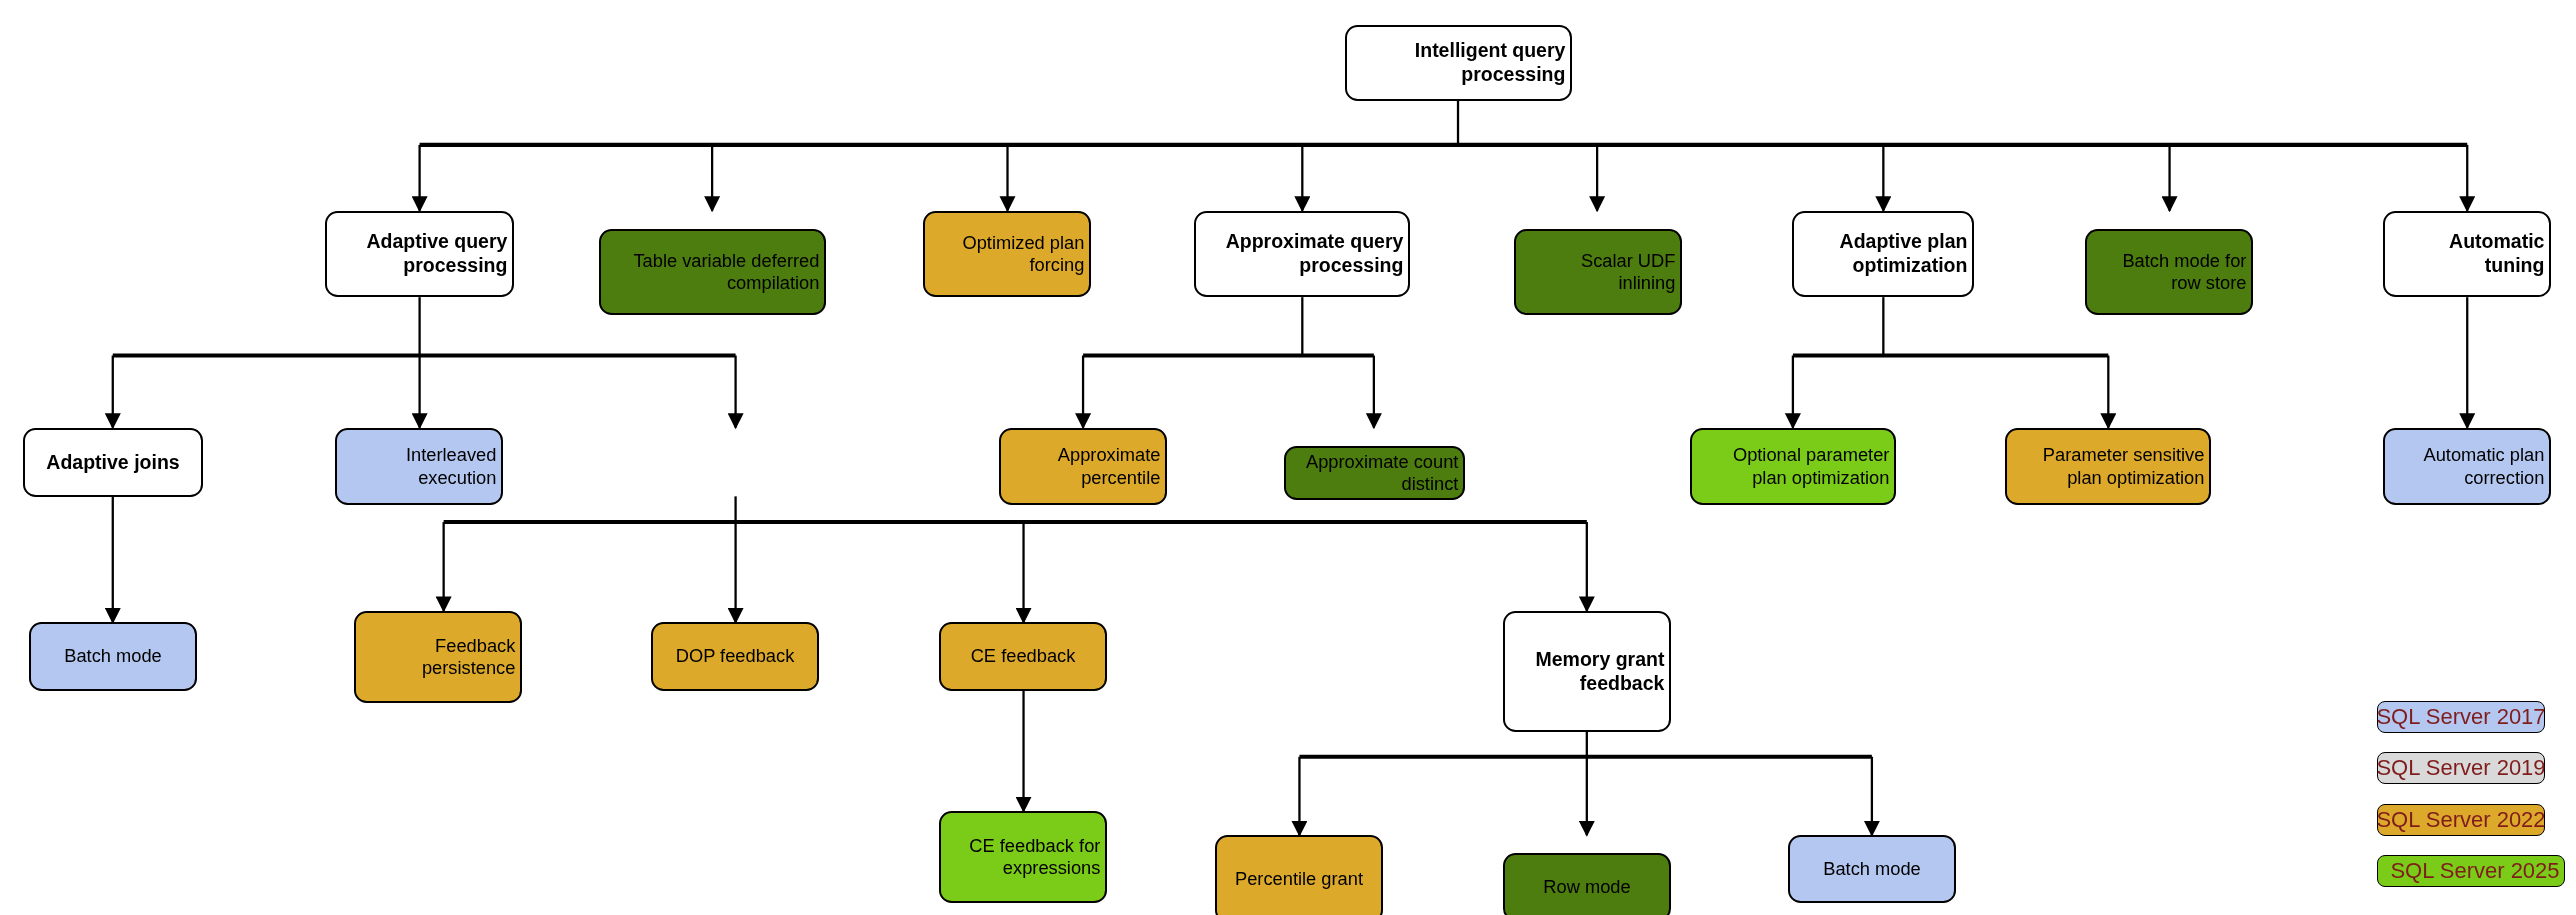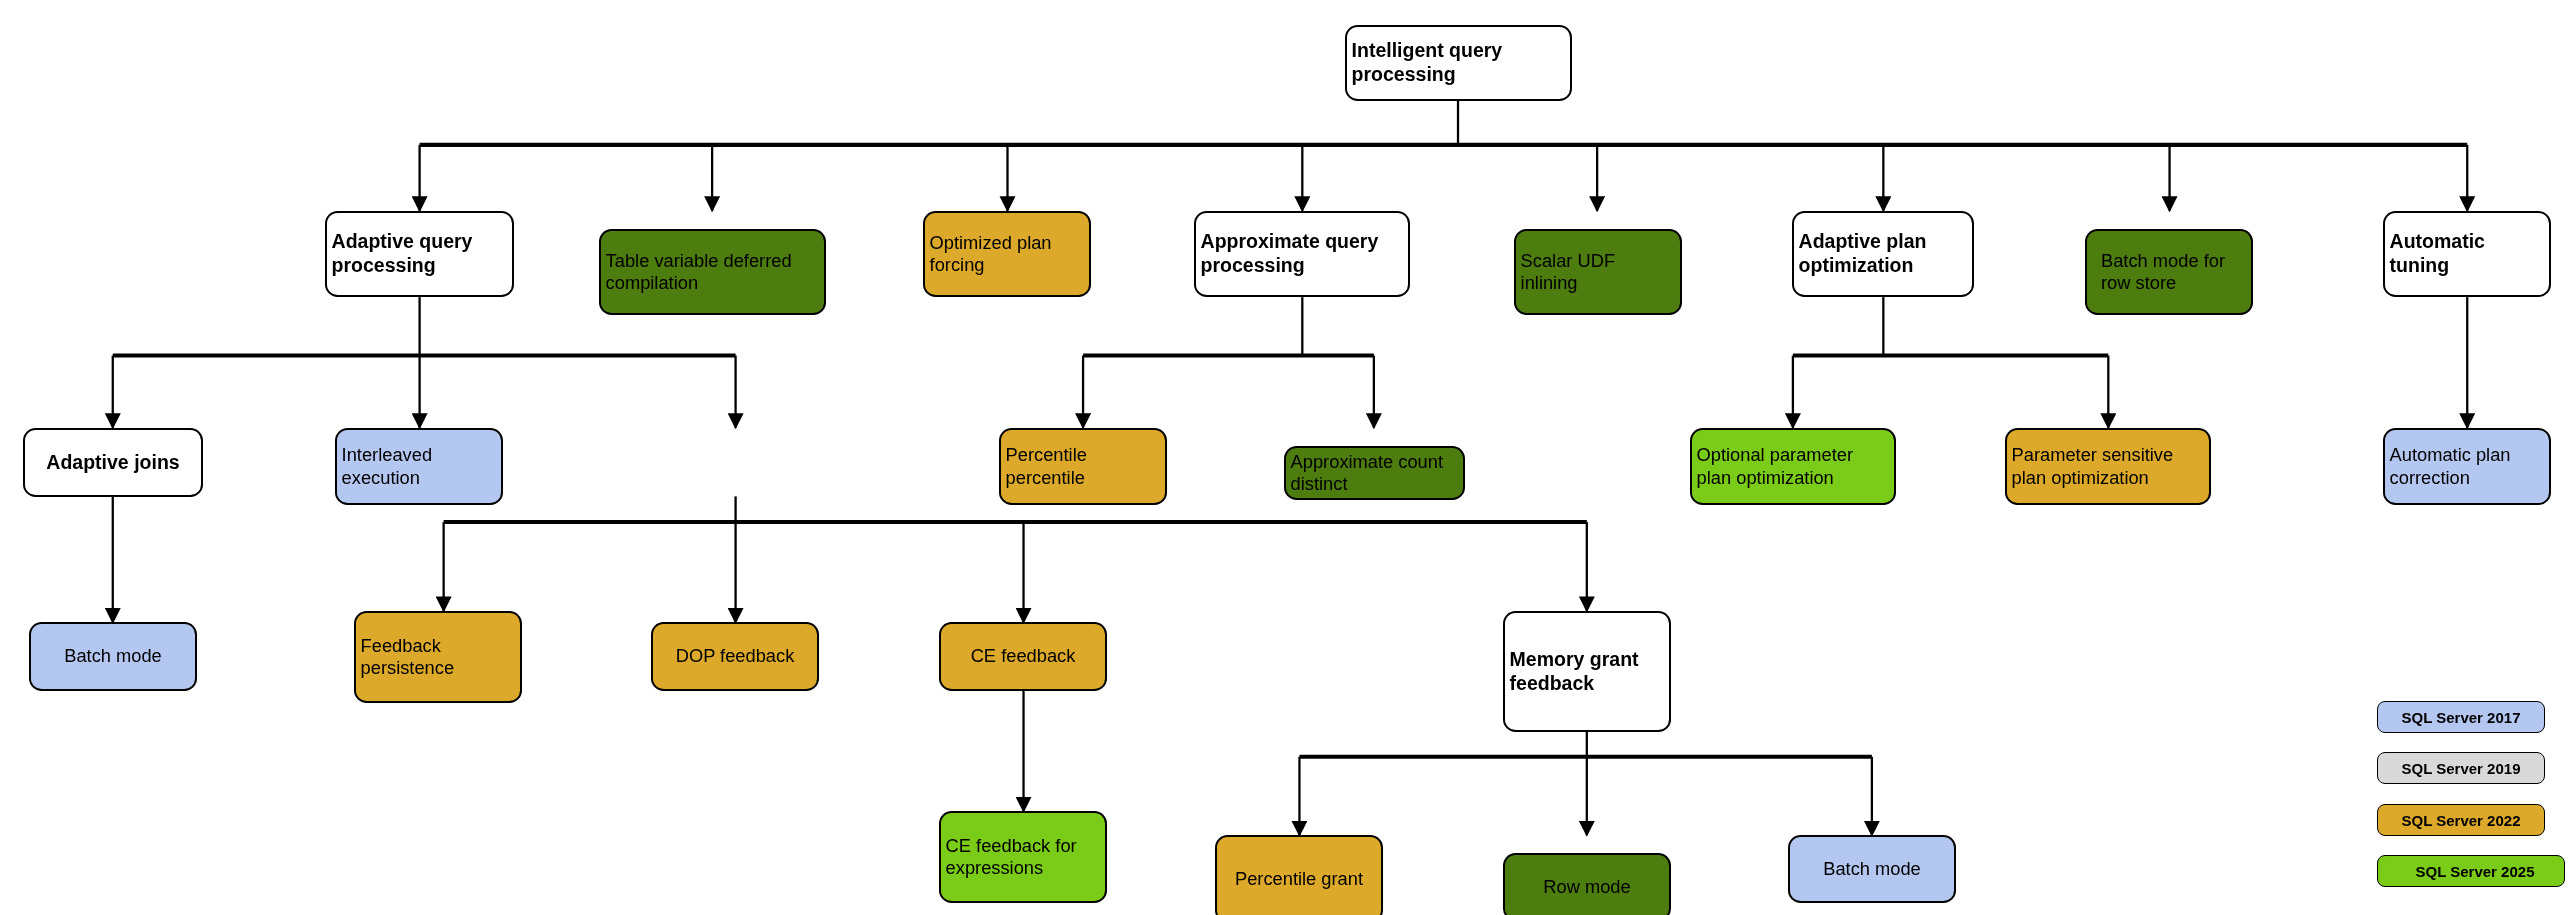--- a/index.html
+++ b/index.html
@@ -1,32 +1,32 @@
 <!DOCTYPE html>
 <html style="font-size:9.2px"><head>
 <meta charset="utf-8">
 <title>Intelligent query processing</title>
 <style>
   html,body{margin:0;padding:0;background:#ffffff;}
   body{font-family:"Liberation Sans",sans-serif;}
   #stage{position:relative;width:2576px;height:916px;background:#ffffff;overflow:hidden;}
   #wires{position:absolute;left:0;top:0;width:2576px;height:916px;pointer-events:none;}
   .node{position:absolute;box-sizing:border-box;border:2.3px solid #000000;border-radius:12.6px;
-        display:flex;align-items:center;justify-content:center;text-align:left;
+        display:flex;align-items:center;justify-content:center;text-align:right;
         font-family:"Liberation Sans",sans-serif;color:#000000;font-weight:bold;
         line-height:1.22;padding:2.3px 4.6px;background:#ffffff;}
   .node.white{background:#ffffff;}
   .node.gray{background:#4d7c0f;font-weight:normal;margin-top:18px;}
   .node.amber{background:#DDA92B;font-weight:normal;}
   .node.blue{background:#B4C7F0;font-weight:normal;}
   .node.green{background:#7BCC18;font-weight:normal;}
   .legend-item{position:absolute;box-sizing:border-box;border:1.7px solid #000000;border-radius:8px;
         display:flex;align-items:center;justify-content:center;text-align:center;
-        font-family:"Liberation Sans",sans-serif;color:#000000;font-weight:bold;
-        font-size:15px;white-space:nowrap;}
+        font-family:"Liberation Sans",sans-serif;color:#7f1d1d;font-weight:normal;
+        font-size:22px;white-space:nowrap;}
 </style>
 </head>
 <body>
 
 <div id="stage">
 
   <svg id="wires" viewBox="0 0 4500 1600" xmlns="http://www.w3.org/2000/svg">
     <defs>
       <marker id="arr" viewBox="0 0 10 10" refX="9" refY="5" markerWidth="7" markerHeight="7" orient="auto-start-reverse">
         <path d="M 0 0 L 10 5 L 0 10 z" fill="#000000"></path>
@@ -89,21 +89,21 @@
   <div class="node gray" style="left:599px;top:211px;width:227px;height:86px;font-size:18.3px;">Table variable deferred compilation</div>
   <div class="node amber" style="left:923px;top:211px;width:168px;height:86px;font-size:18.3px;">Optimized plan forcing</div>
   <div class="node white" style="left:1194px;top:211px;width:216px;height:86px;font-size:19.5px;">Approximate query processing</div>
   <div class="node gray" style="left:1514px;top:211px;width:168px;height:86px;font-size:18.3px;">Scalar UDF inlining</div>
   <div class="node white" style="left:1792px;top:211px;width:182px;height:86px;font-size:19.5px;">Adaptive plan optimization</div>
   <div class="node gray" style="left:2085px;top:211px;width:168px;height:86px;font-size:18.3px;padding-left:14px;">Batch mode for row store</div>
   <div class="node white" style="left:2383px;top:211px;width:168px;height:86px;font-size:19.5px;">Automatic tuning</div>
 
   <div class="node white" style="left:23px;top:428px;width:180px;height:69px;font-size:19.5px;">Adaptive joins</div>
   <div class="node blue" style="left:335px;top:428px;width:168px;height:77px;font-size:18.3px;">Interleaved execution</div>
-  <div class="node amber" style="left:999px;top:428px;width:168px;height:77px;font-size:18.3px;">Percentile percentile</div>
+  <div class="node amber" style="left:999px;top:428px;width:168px;height:77px;font-size:18.3px;">Approximate percentile</div>
   <div class="node gray" style="left:1284px;top:428px;width:181px;height:54px;font-size:18.3px;">Approximate count distinct</div>
   <div class="node green" style="left:1690px;top:428px;width:206px;height:77px;font-size:18.3px;">Optional parameter plan optimization</div>
   <div class="node amber" style="left:2005px;top:428px;width:206px;height:77px;font-size:18.3px;">Parameter sensitive plan optimization</div>
   <div class="node blue" style="left:2383px;top:428px;width:168px;height:77px;font-size:18.3px;">Automatic plan correction</div>
 
   <div class="node blue" style="left:29px;top:622px;width:168px;height:69px;font-size:18.3px;">Batch mode</div>
   <div class="node amber" style="left:354px;top:611px;width:168px;height:92px;font-size:18.3px;">Feedback persistence</div>
   <div class="node amber" style="left:651px;top:622px;width:168px;height:69px;font-size:18.3px;">DOP feedback</div>
   <div class="node amber" style="left:939px;top:622px;width:168px;height:69px;font-size:18.3px;">CE feedback</div>
   <div class="node white" style="left:1503px;top:611px;width:168px;height:121px;font-size:19.5px;">Memory grant feedback</div>

